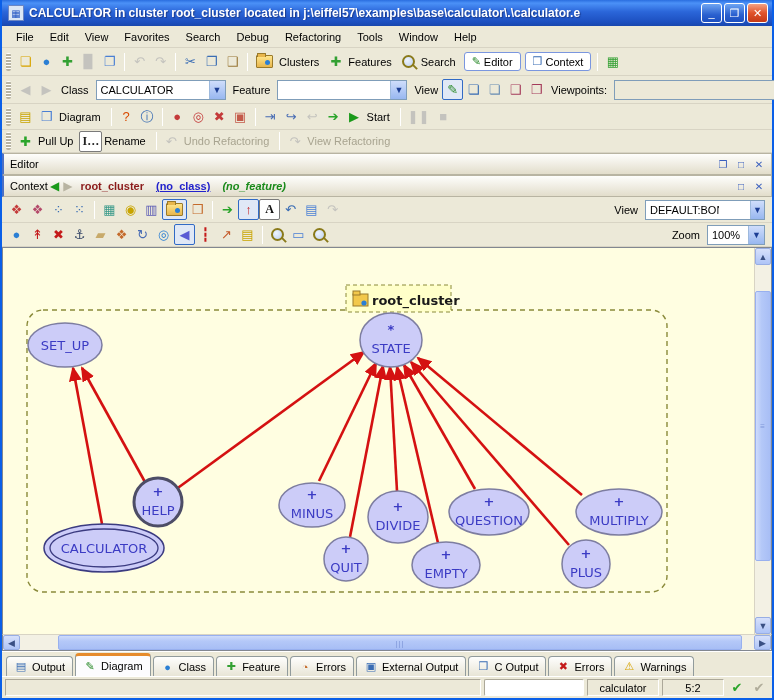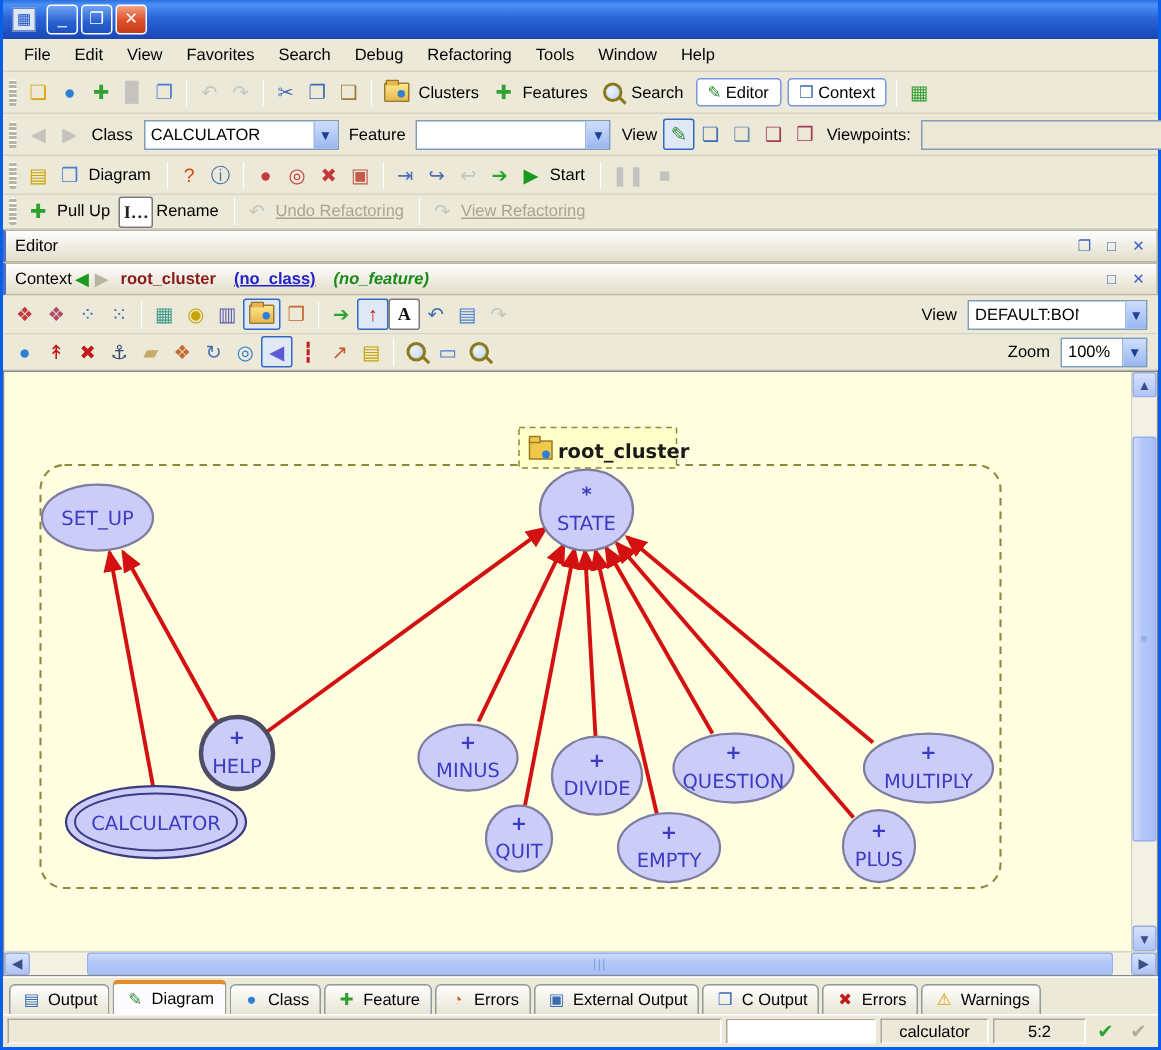--- a/index.html
+++ b/index.html
@@ -21,21 +21,21 @@
   .toolbar { display:flex; align-items:center; padding:1px 4px 1px 2px; border-bottom:1px solid #d8d4c4; flex:0 0 auto; }
   .tb1 { height:28px; } .tb2 { height:28px; } .tb3 { height:26px; } .tb4 { height:23px; }
   .grip { width:5px; height:18px; margin:0 4px 0 2px; background:repeating-linear-gradient(180deg,#fff 0 1px,#b8b4a2 1px 3px); border-radius:2px; flex:0 0 auto; }
   .tb-sep { width:1px; height:18px; background:#c9c4b0; border-right:1px solid #fff; margin:0 4px; flex:0 0 auto; }
   .tb-btn { min-width:21px; height:21px; display:inline-flex; align-items:center; justify-content:center; font-size:13px; padding:0 2px; border:1px solid transparent; border-radius:2px; flex:0 0 auto; }
   .tb-btn.disabled { color:#b8b4a2 !important; filter:grayscale(1); opacity:.7; }
   .tb-btn.pressed { border:1px solid #316ac5; background:#e0e8f6; }
   .tb-btn.boxed { border:1px solid #7a7a7a; background:#fff; font-family:"Liberation Serif",serif; font-weight:bold; font-size:12px; }
   .tb-group { display:inline-flex; align-items:center; margin-right:2px; flex:0 0 auto; }
   .tb-group .lbl { margin:0 4px 0 2px; font-size:11px; }
-  .tb-group.disabled .lbl { color:#a8a490;text-decoration:underline; }
+  .tb-group.disabled .lbl { color:#a8a490; }
   .tb-text { margin:0 4px; font-size:11px; flex:0 0 auto; }
   .tb-toggle { display:inline-flex; align-items:center; gap:3px; background:#fff; border:1px solid #7a96df; border-radius:3px; padding:2px 7px; margin:0 2px; font-size:11px; flex:0 0 auto; }
   .combo { display:inline-flex; align-items:center; height:20px; background:#fff; border:1px solid #7f9db9; margin:0 3px; flex:0 0 auto; }
   .combo .combo-value { flex:1 1 auto; padding:0 4px; font-size:11px; white-space:nowrap; overflow:hidden; }
   .combo .combo-arrow { width:16px; height:18px; background:linear-gradient(180deg,#cfddfb,#98b7f0); border-left:1px solid #9db9dd; color:#1c3e94; font-size:9px; display:flex; align-items:center; justify-content:center; }
   .combo.disabled { background:#ece9d8; }
   .ico-folder { width:17px; height:13px; background:linear-gradient(180deg,#ffe68c,#e8b64c); border:1px solid #9a7a2a; border-radius:1px; position:relative; margin:0 3px; flex:0 0 auto; }
   .ico-folder::before { content:""; position:absolute; top:-3px; left:0; width:7px; height:3px; background:#e8b64c; border:1px solid #9a7a2a; border-bottom:none; border-radius:1px 1px 0 0; }
   .ico-folder::after { content:""; position:absolute; right:2px; bottom:2px; width:5px; height:5px; border-radius:50%; background:#2b7fd4; }
   span.ico-wrap { display:inline-flex; align-items:center; justify-content:center; min-width:21px; height:21px; border:1px solid transparent; border-radius:2px; }
@@ -86,20 +86,21 @@
 
   svg text { font-family:"DejaVu Sans","Liberation Sans",sans-serif; }
 </style>
 </head>
 <body>
 
 <div class="window">
 
   <div class="titlebar">
     <span class="app-ico">▦</span>
+    <span class="title-text">CALCULATOR  in cluster root_cluster   located in j:\eiffel57\examples\base\calculator\.\calculator.e</span>
     <span class="winbtn min">_</span>
     <span class="winbtn max">❐</span>
     <span class="winbtn close">✕</span>
   </div>
 
   <div class="menubar">
       <span class="menu-item">File</span>
       <span class="menu-item">Edit</span>
       <span class="menu-item">View</span>
       <span class="menu-item">Favorites</span>

